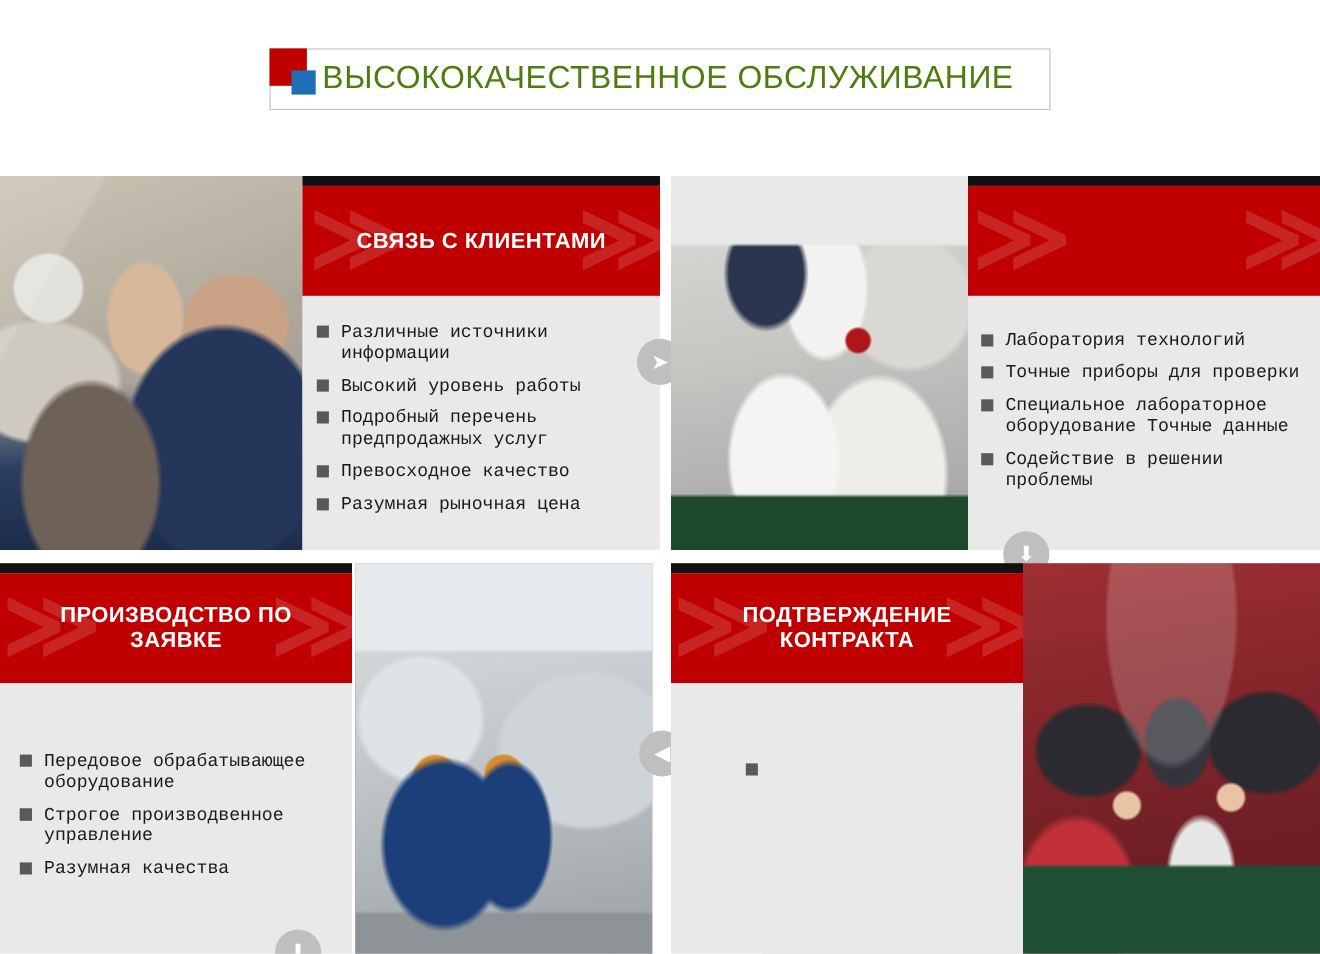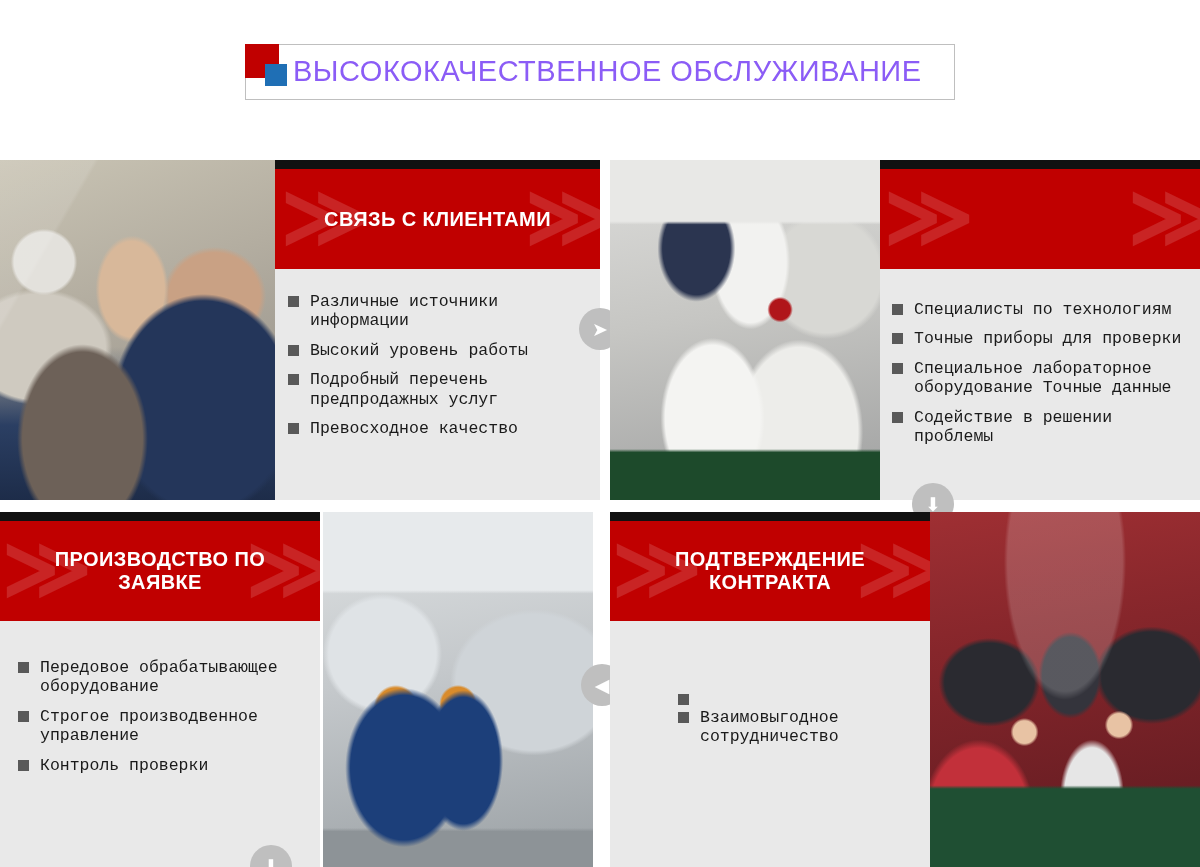--- a/index.html
+++ b/index.html
@@ -45,21 +45,21 @@
     width: 22px; height: 22px;
     background: #1f6fb5;
   }
   .header-title {
     position: absolute;
     left: 293px;
     top: 55px;
     width: 650px;
     font-size: 29px;
     letter-spacing: 0.5px;
-    color: #8b5cf6;
+    color: #4d7c0f;
     font-family: "Liberation Sans", sans-serif;
     white-space: nowrap;
   }
   .photo {
     position: absolute;
     overflow: hidden;
     background: #8a8a8a;
   }
   .photo .ph-layer {
     position: absolute;
@@ -174,20 +174,21 @@
   <span class="chev" style="left:6px; top:4px;">≫</span>
   <span class="chev" style="left:250px; top:4px;">≫</span>
   <span class="label">СВЯЗЬ С КЛИЕНТАМИ</span>
 </div>
 <div class="greybody" style="left:275px; top:269px; width:325px; height:231px;"></div>
 <ul class="bullets" style="left:288px; top:292px; width:305px;">
   <li><span class="bul"></span><span>Различные источники информации</span></li>
   <li><span class="bul"></span><span>Высокий уровень работы</span></li>
   <li><span class="bul"></span><span>Подробный перечень предпродажных услуг</span></li>
   <li><span class="bul"></span><span>Превосходное качество</span></li>
+  <li><span class="bul"></span><span>Разумная рыночная цена</span></li>
 </ul>
 
 <div class="circ" style="left:579px; top:308px;">
   <span>➤</span>
 </div>
 
 <div class="photo" style="left:610px; top:160px; width:270px; height:340px;">
   <div class="ph-layer" style="background:linear-gradient(170deg,#dcdcda 0%,#c6c6c3 45%,#9fa0a0 100%);"></div>
   <div class="ph-layer" style="background:
       linear-gradient(180deg,#e8e8e6 0 18%, transparent 19%),
@@ -201,42 +202,42 @@
       radial-gradient(circle at 63% 44%, #b0151a 0 4%, transparent 5%);"></div>
 </div>
 
 <div class="blackbar" style="left:880px; top:160px; width:320px; height:9px;"></div>
 <div class="redbar" style="left:880px; top:169px; width:320px; height:100px;">
   <span class="chev" style="left:4px; top:4px;">≫</span>
   <span class="chev" style="left:248px; top:4px;">≫</span>
 </div>
 <div class="greybody" style="left:880px; top:269px; width:320px; height:231px;"></div>
 <ul class="bullets" style="left:892px; top:300px; width:305px;">
-  <li><span class="bul"></span><span>Специалисты по технологиям</span></li>
+  <li><span class="bul"></span><span>Лаборатория технологий</span></li>
   <li><span class="bul"></span><span>Точные приборы для проверки</span></li>
   <li><span class="bul"></span><span>Специальное лабораторное оборудование Точные данные</span></li>
   <li><span class="bul"></span><span>Содействие в решении проблемы</span></li>
 </ul>
 
 <div class="circ" style="left:912px; top:483px;">
   <span>⬇</span>
 </div>
 
 <div class="blackbar" style="left:0px; top:512px; width:320px; height:9px;"></div>
 <div class="redbar" style="left:0px; top:521px; width:320px; height:100px;">
   <span class="chev" style="left:2px; top:4px;">≫</span>
   <span class="chev" style="left:246px; top:4px;">≫</span>
   <span class="label">ПРОИЗВОДСТВО ПО ЗАЯВКЕ</span>
 </div>
 <div class="greybody" style="left:0px; top:621px; width:320px; height:246px;"></div>
-<ul class="bullets" style="left:18px; top:658px; width:290px;">
+<ul class="bullets" style="left:18px; top:682px; width:290px;">
   <li><span class="bul"></span><span>Передовое обрабатывающее оборудование</span></li>
   <li><span class="bul"></span></li>
   <li><span class="bul"></span><span>Строгое производвенное управление</span></li>
-  <li><span class="bul"></span><span>Контроль проверки</span></li>
+  <li><span class="bul"></span><span>Разумная качества</span></li>
 </ul>
 
 <div class="photo" style="left:323px; top:512px; width:270px; height:355px;">
   <div class="ph-layer" style="background:linear-gradient(170deg,#dfe2e3 0%,#c4c8cb 45%,#9aa0a4 100%);"></div>
   <div class="ph-layer" style="background:
       linear-gradient(180deg,#e7eaec 0 22%, transparent 23%),
       radial-gradient(ellipse at 78% 48%, #cfd4d8 0 26%, transparent 28%),
       radial-gradient(ellipse at 22% 40%, #dfe3e6 0 18%, transparent 20%);"></div>
   <div class="ph-layer" style="background:
       radial-gradient(ellipse at 30% 72%, #1c3f7a 0 20%, transparent 22%),
@@ -252,21 +253,20 @@
 
 <div class="blackbar" style="left:610px; top:512px; width:320px; height:9px;"></div>
 <div class="redbar" style="left:610px; top:521px; width:320px; height:100px;">
   <span class="chev" style="left:2px; top:4px;">≫</span>
   <span class="chev" style="left:246px; top:4px;">≫</span>
   <span class="label">ПОДТВЕРЖДЕНИЕ КОНТРАКТА</span>
 </div>
 <div class="greybody" style="left:610px; top:621px; width:320px; height:246px;"></div>
 <ul class="bullets" style="left:678px; top:690px; width:245px;">
   <li style="margin-bottom:18px;"><span class="bul"></span></li>
-  <li><span class="bul"></span><span>Взаимовыгодное сотрудничество</span></li>
 </ul>
 
 <div class="photo" style="left:930px; top:512px; width:270px; height:355px;">
   <div class="ph-layer" style="background:linear-gradient(170deg,#9f2f33 0%,#86262b 35%,#5d1a20 100%);"></div>
   <div class="ph-layer" style="background:
       radial-gradient(ellipse at 50% 14%, rgba(255,255,255,0.18) 0 30%, transparent 32%),
       radial-gradient(ellipse at 22% 48%, #2a2a30 0 15%, transparent 17%),
       radial-gradient(ellipse at 52% 46%, #34343c 0 14%, transparent 16%),
       radial-gradient(ellipse at 82% 46%, #2a2a30 0 16%, transparent 18%);"></div>
   <div class="ph-layer" style="background:

